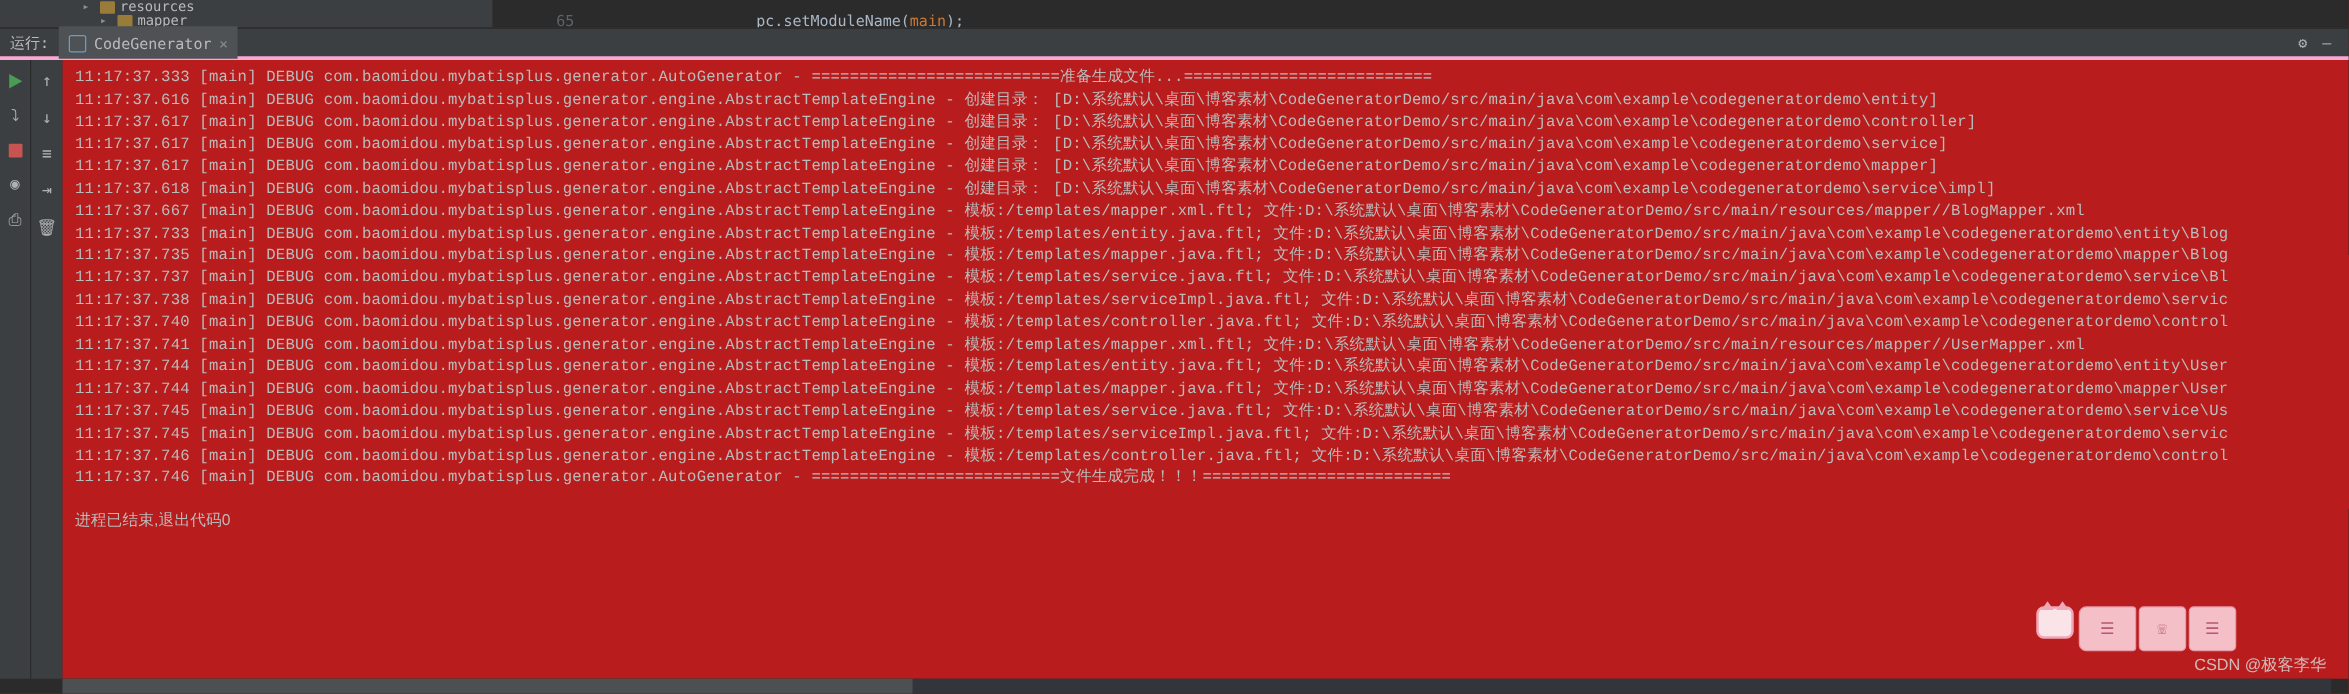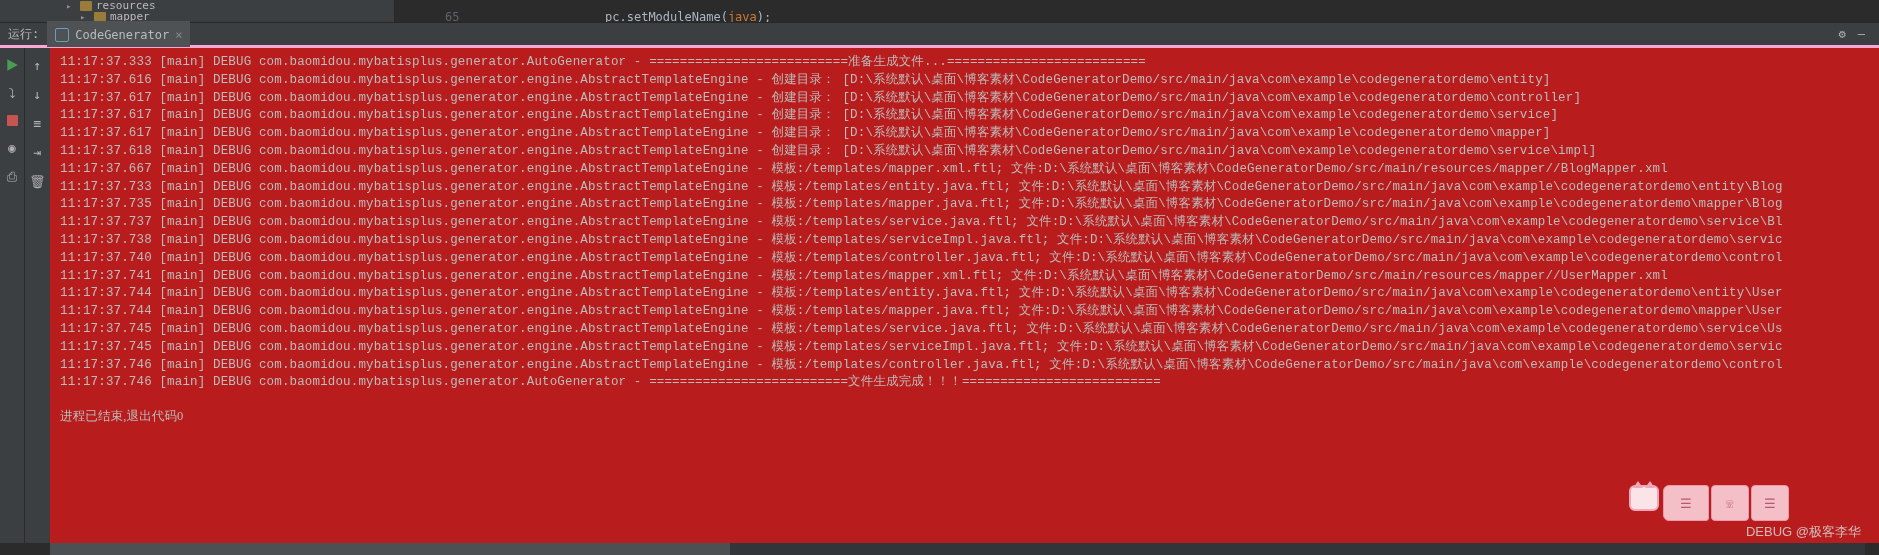--- a/index.html
+++ b/index.html
@@ -116,21 +116,21 @@
     font-family: "Consolas", "Courier New", monospace;
     font-size: 12.5px;
     color:#bbbbbb;
     padding:6px 10px;
     overflow:hidden;
     line-height:17.8px;
     letter-spacing:0.15px;
     white-space:nowrap;
   }
   .console .line { }
-  .exit-line { margin-top:16px; font-family:Liberation Serif, serif;}
+  .exit-line { margin-top:16px; font-family:Liberation Sans, sans-serif;}
   .scrollbar-track {
     position:absolute;
     bottom:0; left:50px; right:14px;
     height:12px;
     background:#32353a;
   }
   .scrollbar-thumb {
     position:absolute;
     left:0; top:0;
     width:680px; height:12px;
@@ -193,21 +193,21 @@
   </div>
   <div class="tree-row tree-row2">
     <span class="tree-arrow">▸</span>
     <span class="folder-icon"></span>
     <span>mapper</span>
   </div>
 </div>
 
 <div class="editor-area">
   <span class="gutter-num">65</span>
-  <span class="code-text"><span>                pc.setModuleName(</span><span class="cm-kw">java</span><span>);</span></span>
+  <span class="code-text"><span>                pc.setModuleName(</span><span class="cm-kw">main</span><span>);</span></span>
 </div>
 
 <div class="run-header">
   <span class="run-label-vert">运行:</span>
   <div class="run-tab">
     <span class="run-tab-icon"></span>
     <span class="run-tab-name">CodeGenerator</span>
     <span class="run-tab-close">×</span>
   </div>
   <div class="run-header-right">
@@ -261,13 +261,13 @@
   <div class="scrollbar-thumb"></div>
 </div>
 
 <div class="cute-overlay">
   <div class="cute-cat"></div>
   <div class="cute-block first">☰</div>
   <div class="cute-block">☏</div>
   <div class="cute-block">☰</div>
 </div>
 
-<div class="watermark">DEBUG @极客李华</div>
+<div class="watermark">CSDN @极客李华</div>
 
 </body></html>

